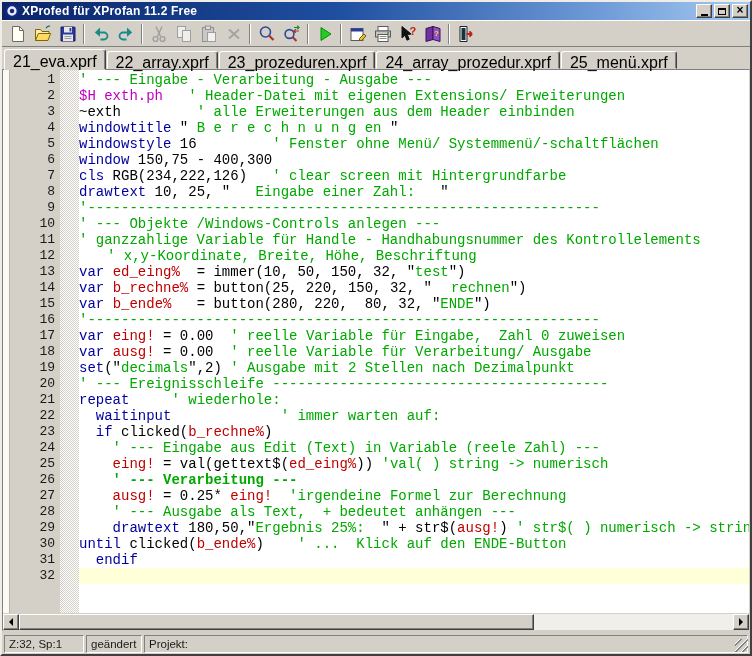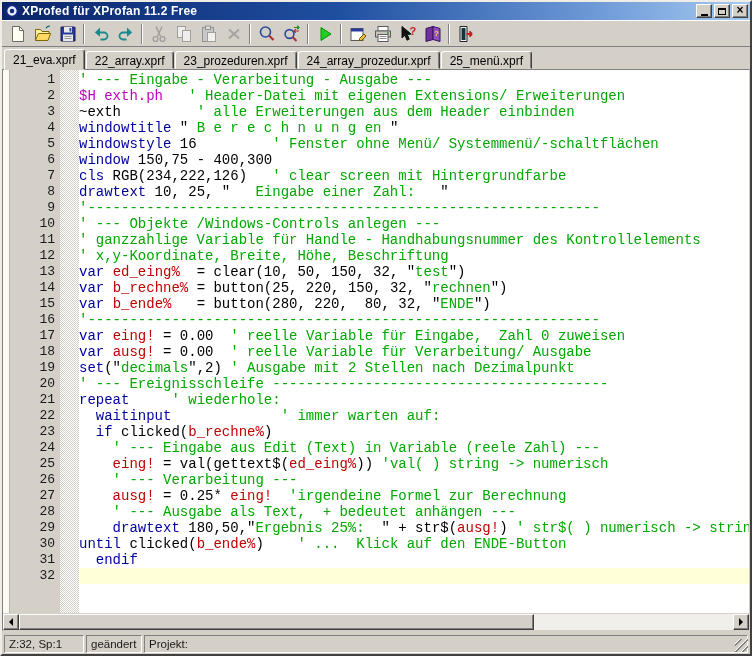--- a/index.html
+++ b/index.html
@@ -30,21 +30,21 @@
   
   .toolbar { height:27px; flex:0 0 27px; display:flex; align-items:center; padding-left:3px;
     border-top:1px solid #fff; border-bottom:1px solid #808080; background:#d4d0c8; }
   .tb-btn { width:25px; height:24px; display:flex; align-items:center; justify-content:center; }
   .tb-btn svg { width:20px; height:20px; }
   .tb-btn.disabled { opacity:.9; }
   .tb-sep { width:2px; height:20px; margin:0 3px; border-left:1px solid #808080; border-right:1px solid #fff; }
   
   .tabbar { height:22px; flex:0 0 22px; display:flex; align-items:flex-end; padding-left:2px; background:#d4d0c8; position:relative; }
   .tab {
-    height:18px; padding:2px 8px 0 8px; font-size:12px; color:#000; white-space:nowrap;
+    height:18px; padding:2px 8px 0 8px; font-size:16px; color:#000; white-space:nowrap;
     background:#d4d0c8; border:1px solid; border-color:#fff #404040 transparent #fff;
     border-top-left-radius:3px; border-top-right-radius:3px; margin-right:1px; box-shadow:inset -1px 0 0 #808080;
   }
   .tab.active { height:21px; padding-top:3px; position:relative; z-index:2; margin-bottom:-1px; }
   
   .client { flex:1 1 auto; display:flex; flex-direction:column; min-height:0;
     border:1px solid; border-color:#808080 #d4d0c8 #d4d0c8 #808080; background:#fff; }
   .editor { flex:1 1 auto; display:flex; overflow:hidden; background:#fff; }
   .left-strip { flex:0 0 7px; background:#fbfaf5; border-right:1px solid #b8b4aa; }
   .gutter { flex:0 0 50px; background:#d4d0c8; padding-top:2px; text-align:right;
@@ -274,35 +274,35 @@
           <div class="code-line"><span style="color: rgb(192, 0, 192);">$H exth.ph</span><span style="color: rgb(0, 0, 0);">   </span><span style="color: rgb(0, 168, 0);">' Header-Datei mit eigenen Extensions/ Erweiterungen</span></div>
           <div class="code-line"><span style="color: rgb(0, 0, 0);">~exth         </span><span style="color: rgb(0, 168, 0);">' alle Erweiterungen aus dem Header einbinden</span></div>
           <div class="code-line"><span style="color: rgb(0, 0, 160);">windowtitle</span><span style="color: rgb(0, 0, 0);"> "</span><span style="color: rgb(0, 168, 0);"> B e r e c h n u n g en </span><span style="color: rgb(0, 0, 0);">"</span></div>
           <div class="code-line"><span style="color: rgb(0, 0, 160);">windowstyle</span><span style="color: rgb(0, 0, 0);"> 16         </span><span style="color: rgb(0, 168, 0);">' Fenster ohne Menü/ Systemmenü/-schaltflächen</span></div>
           <div class="code-line"><span style="color: rgb(0, 0, 160);">window</span><span style="color: rgb(0, 0, 0);"> 150,75 - 400,300</span></div>
           <div class="code-line"><span style="color: rgb(0, 0, 160);">cls</span><span style="color: rgb(0, 0, 0);"> RGB(234,222,126)   </span><span style="color: rgb(0, 168, 0);">' clear screen mit Hintergrundfarbe</span></div>
           <div class="code-line"><span style="color: rgb(0, 0, 160);">drawtext</span><span style="color: rgb(0, 0, 0);"> 10, 25, "</span><span style="color: rgb(0, 168, 0);">   Eingabe einer Zahl:   </span><span style="color: rgb(0, 0, 0);">"</span></div>
           <div class="code-line"><span style="color: rgb(0, 168, 0);">'-------------------------------------------------------------</span></div>
           <div class="code-line"><span style="color: rgb(0, 168, 0);">' --- Objekte /Windows-Controls anlegen ---</span></div>
           <div class="code-line"><span style="color: rgb(0, 168, 0);">' ganzzahlige Variable für Handle - Handhabungsnummer des Kontrollelements</span></div>
-          <div class="code-line"><span style="color: rgb(0, 168, 0);">' x,y-Koordinate, Breite, Höhe, Beschriftung</span></div>
-          <div class="code-line"><span style="color: rgb(0, 0, 160);">var</span><span style="color: rgb(0, 0, 0);"> </span><span style="color: rgb(192, 0, 0);">ed_eing%</span><span style="color: rgb(0, 0, 0);">  = clear(10, 50, 150, 32, "</span><span style="color: rgb(0, 168, 0);">test</span><span style="color: rgb(0, 0, 0);">")</span></div>
-          <div class="code-line"><span style="color: rgb(0, 0, 160);">var</span><span style="color: rgb(0, 0, 0);"> </span><span style="color: rgb(192, 0, 0);">b_rechne%</span><span style="color: rgb(0, 0, 0);"> = button(25, 220, 150, 32, "</span><span style="color: rgb(0, 168, 0);">rechnen</span><span style="color: rgb(0, 0, 0);">")</span></div>
+          <div class="code-line"><span style="color: rgb(0, 168, 0); margin-left: 28px;">' x,y-Koordinate, Breite, Höhe, Beschriftung</span></div>
+          <div class="code-line"><span style="color: rgb(0, 0, 160);">var</span><span style="color: rgb(0, 0, 0);"> </span><span style="color: rgb(192, 0, 0);">ed_eing%</span><span style="color: rgb(0, 0, 0);">  = immer(10, 50, 150, 32, "</span><span style="color: rgb(0, 168, 0);">test</span><span style="color: rgb(0, 0, 0);">")</span></div>
+          <div class="code-line"><span style="color: rgb(0, 0, 160);">var</span><span style="color: rgb(0, 0, 0);"> </span><span style="color: rgb(192, 0, 0);">b_rechne%</span><span style="color: rgb(0, 0, 0);"> = button(25, 220, 150, 32, "</span><span style="color: rgb(0, 168, 0); margin-left: 19px;">rechnen</span><span style="color: rgb(0, 0, 0);">")</span></div>
           <div class="code-line"><span style="color: rgb(0, 0, 160);">var</span><span style="color: rgb(0, 0, 0);"> </span><span style="color: rgb(192, 0, 0);">b_ende%</span><span style="color: rgb(0, 0, 0);">   = button(280, 220,  80, 32, "</span><span style="color: rgb(0, 168, 0);">ENDE</span><span style="color: rgb(0, 0, 0);">")</span></div>
           <div class="code-line"><span style="color: rgb(0, 168, 0);">'-------------------------------------------------------------</span></div>
           <div class="code-line"><span style="color: rgb(0, 0, 160);">var</span><span style="color: rgb(0, 0, 0);"> </span><span style="color: rgb(192, 0, 0);">eing!</span><span style="color: rgb(0, 0, 0);"> = 0.00  </span><span style="color: rgb(0, 168, 0);">' reelle Variable für Eingabe,  Zahl 0 zuweisen</span></div>
           <div class="code-line"><span style="color: rgb(0, 0, 160);">var</span><span style="color: rgb(0, 0, 0);"> </span><span style="color: rgb(192, 0, 0);">ausg!</span><span style="color: rgb(0, 0, 0);"> = 0.00  </span><span style="color: rgb(0, 168, 0);">' reelle Variable für Verarbeitung/ Ausgabe</span></div>
           <div class="code-line"><span style="color: rgb(0, 0, 160);">set</span><span style="color: rgb(0, 0, 0);">("</span><span style="color: rgb(0, 168, 0);">decimals</span><span style="color: rgb(0, 0, 0);">",2) </span><span style="color: rgb(0, 168, 0);">' Ausgabe mit 2 Stellen nach Dezimalpunkt</span></div>
           <div class="code-line"><span style="color: rgb(0, 168, 0);">' --- Ereignisschleife ----------------------------------------</span></div>
           <div class="code-line"><span style="color: rgb(0, 0, 160);">repeat</span><span style="color: rgb(0, 0, 0);">     </span><span style="color: rgb(0, 168, 0);">' wiederhole:</span></div>
           <div class="code-line"><span style="color: rgb(0, 0, 0);">  </span><span style="color: rgb(0, 0, 160);">waitinput</span><span style="color: rgb(0, 0, 0);">             </span><span style="color: rgb(0, 168, 0);">' immer warten auf:</span></div>
           <div class="code-line"><span style="color: rgb(0, 0, 0);">  </span><span style="color: rgb(0, 0, 160);">if</span><span style="color: rgb(0, 0, 0);"> clicked(</span><span style="color: rgb(192, 0, 0);">b_rechne%</span><span style="color: rgb(0, 0, 0);">)</span></div>
           <div class="code-line"><span style="color: rgb(0, 0, 0);">    </span><span style="color: rgb(0, 168, 0);">' --- Eingabe aus Edit (Text) in Variable (reele Zahl) ---</span></div>
           <div class="code-line"><span style="color: rgb(0, 0, 0);">    </span><span style="color: rgb(192, 0, 0);">eing!</span><span style="color: rgb(0, 0, 0);"> = val(gettext$(</span><span style="color: rgb(192, 0, 0);">ed_eing%</span><span style="color: rgb(0, 0, 0);">)) </span><span style="color: rgb(0, 168, 0);">'val( ) string -&gt; numerisch</span></div>
-          <div class="code-line"><span style="color: rgb(0, 0, 0);">    </span><span style="color: rgb(0, 168, 0);">' --- Verarbeitung ---</span></div>
+          <div class="code-line"><span style="color: rgb(0, 0, 0);">    </span><span style="color: rgb(0, 168, 0); font-weight: bold;">' --- Verarbeitung ---</span></div>
           <div class="code-line"><span style="color: rgb(0, 0, 0);">    </span><span style="color: rgb(192, 0, 0);">ausg!</span><span style="color: rgb(0, 0, 0);"> = 0.25* </span><span style="color: rgb(192, 0, 0);">eing!</span><span style="color: rgb(0, 0, 0);">  </span><span style="color: rgb(0, 168, 0);">'irgendeine Formel zur Berechnung</span></div>
           <div class="code-line"><span style="color: rgb(0, 0, 0);">    </span><span style="color: rgb(0, 168, 0);">' --- Ausgabe als Text,  + bedeutet anhängen ---</span></div>
           <div class="code-line"><span style="color: rgb(0, 0, 0);">    </span><span style="color: rgb(0, 0, 160);">drawtext</span><span style="color: rgb(0, 0, 0);"> 180,50,"</span><span style="color: rgb(0, 168, 0);">Ergebnis 25%:  </span><span style="color: rgb(0, 0, 0);">" + str$(</span><span style="color: rgb(192, 0, 0);">ausg!</span><span style="color: rgb(0, 0, 0);">) </span><span style="color: rgb(0, 168, 0);">' str$( ) numerisch -&gt; string</span></div>
           <div class="code-line"><span style="color: rgb(0, 0, 160);">until</span><span style="color: rgb(0, 0, 0);"> clicked(</span><span style="color: rgb(192, 0, 0);">b_ende%</span><span style="color: rgb(0, 0, 0);">)    </span><span style="color: rgb(0, 168, 0);">' ...  Klick auf den ENDE-Button</span></div>
           <div class="code-line"><span style="color: rgb(0, 0, 0);">  </span><span style="color: rgb(0, 0, 160);">endif</span></div>
           <div class="code-line" style="background: rgb(255, 255, 216);"><span style="color: rgb(0, 0, 0);"></span></div>
         </div>
     </div>
     <div class="hscroll">
       <span class="sb-btn">

